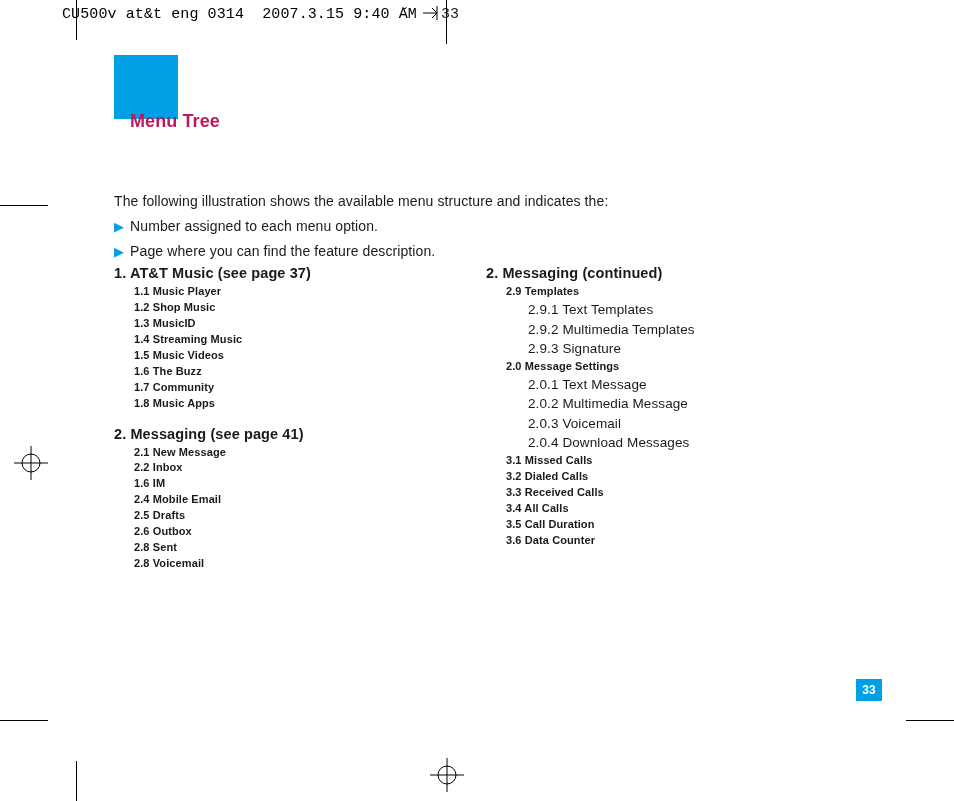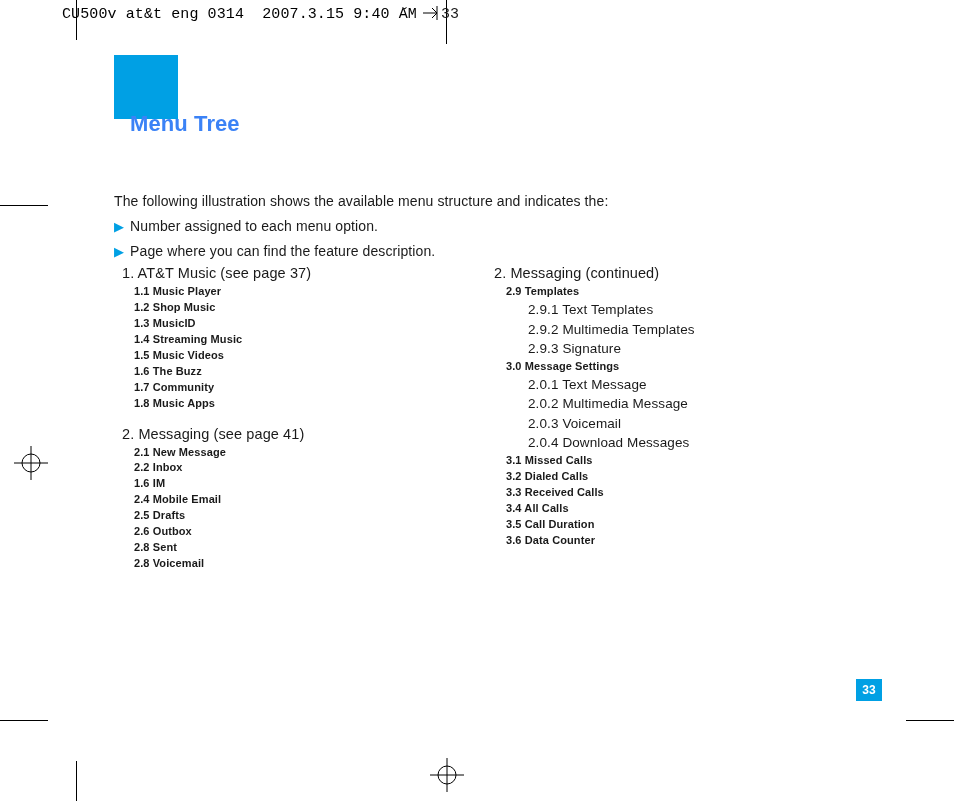--- a/index.html
+++ b/index.html
@@ -22,29 +22,29 @@
   .header-line { position: absolute; left: 62px; top: 6px; font-family: "Courier New", monospace; font-size: 15px; color: #000; white-space: pre; }
   .header-tilde { position: absolute; left: 400px; top: 6px; font-family: "Courier New", monospace; font-size: 15px; }
   .header-arrowpage { position: absolute; left: 423px; top: 6px; font-family: "Courier New", monospace; font-size: 15px; }
   .header-arrowpage svg { vertical-align: -2px; }
 
   .top-crossbar { position: absolute; left: 446px; top: 0; width: 1px; height: 44px; background:#000; }
 
   .page { position: absolute; left: 76px; top: 55px; width: 840px; height: 700px; }
 
   .title-box { position: absolute; left: 38px; top: 0; width: 64px; height: 64px; background: #00a0e4; }
-  .title-text { position: absolute; left: 54px; top: 56px; font-size: 22px; font-weight: 700; color: #3b82f6; }
+  .title-text { position: absolute; left: 54px; top: 56px; font-size: 18px; font-weight: 700; color: #be185d; }
 
   .intro { position: absolute; left: 38px; top: 136px; font-size: 14px; font-weight: 400; line-height: 1.5; text-align: center; }
   .bullet-row { margin-top: 4px; display: flex; align-items: baseline; }
   .bullet-row .tri { color: #00a0e4; font-size: 13px; margin-right: 6px; position: relative; top: 0px; }
 
   .cols { position: absolute; left: 38px; top: 210px; display: flex; }
   .col { width: 372px; }
-  .sec-head { font-size: 14.5px; font-weight: 400; margin-top: 14px; margin-bottom: 3px; margin-left: 8px; }
+  .sec-head { font-size: 14.5px; font-weight: 700; margin-top: 14px; margin-bottom: 3px; }
   .sec-head:first-child { margin-top: 0; }
   .lvl1 { padding-left: 20px; font-size: 11px; font-weight: 700; line-height: 1.45; }
   .lvl2 { padding-left: 42px; font-size: 13.5px; font-weight: 400; line-height: 1.45; }
 
   .page-num { position: absolute; right: 34px; top: 624px; width: 26px; height: 22px; background: #00a0e4; color: #fff; font-size: 12px; font-weight: 700; display: flex; align-items: center; justify-content: center; }
 </style>
 </head>
 <body>
 
 <div class="crop-line crop-tl-v"></div>
@@ -119,21 +119,21 @@
       <div class="lvl1">2.8 Sent</div>
       <div class="lvl1">2.8 Voicemail</div>
     </div>
 
     <div class="col">
       <div class="sec-head">2.  Messaging (continued)</div>
       <div class="lvl1">2.9 Templates</div>
       <div class="lvl2">2.9.1 Text Templates</div>
       <div class="lvl2">2.9.2 Multimedia Templates</div>
       <div class="lvl2">2.9.3 Signature</div>
-      <div class="lvl1">3.0 Message Settings</div>
+      <div class="lvl1">2.0 Message Settings</div>
       <div class="lvl2">2.0.1 Text Message</div>
       <div class="lvl2">2.0.2 Multimedia Message</div>
       <div class="lvl2">2.0.3 Voicemail</div>
       <div class="lvl2">2.0.4 Download Messages</div>
 
       <div class="lvl1">3.1 Missed Calls</div>
       <div class="lvl1">3.2 Dialed Calls</div>
       <div class="lvl1">3.3 Received Calls</div>
       <div class="lvl1">3.4 All Calls</div>
       <div class="lvl1">3.5 Call Duration</div>

